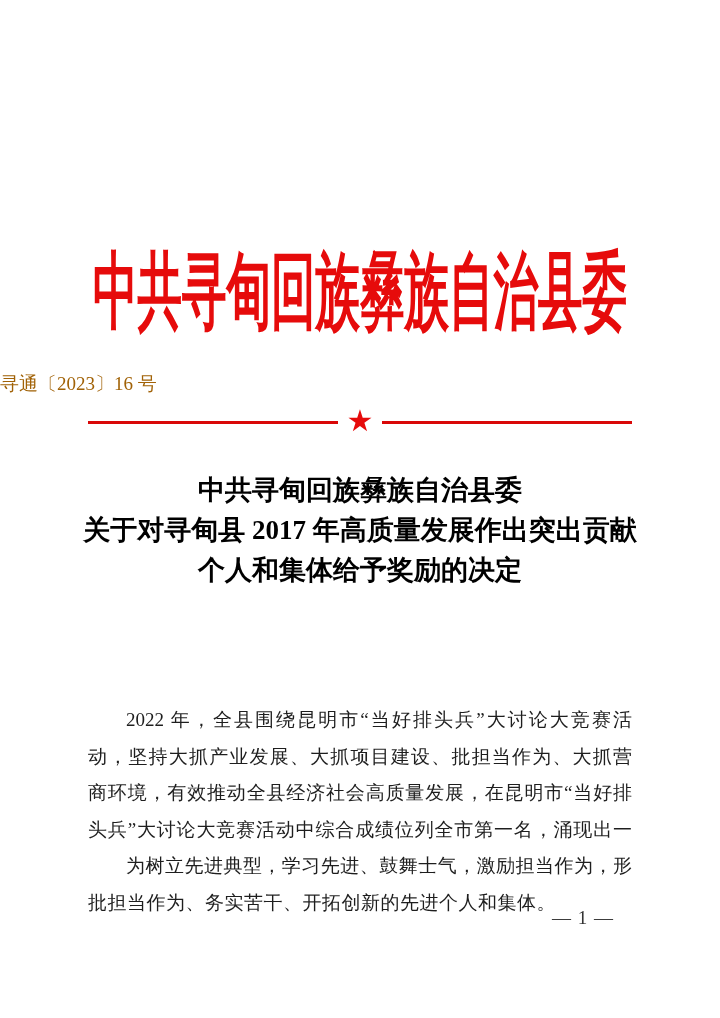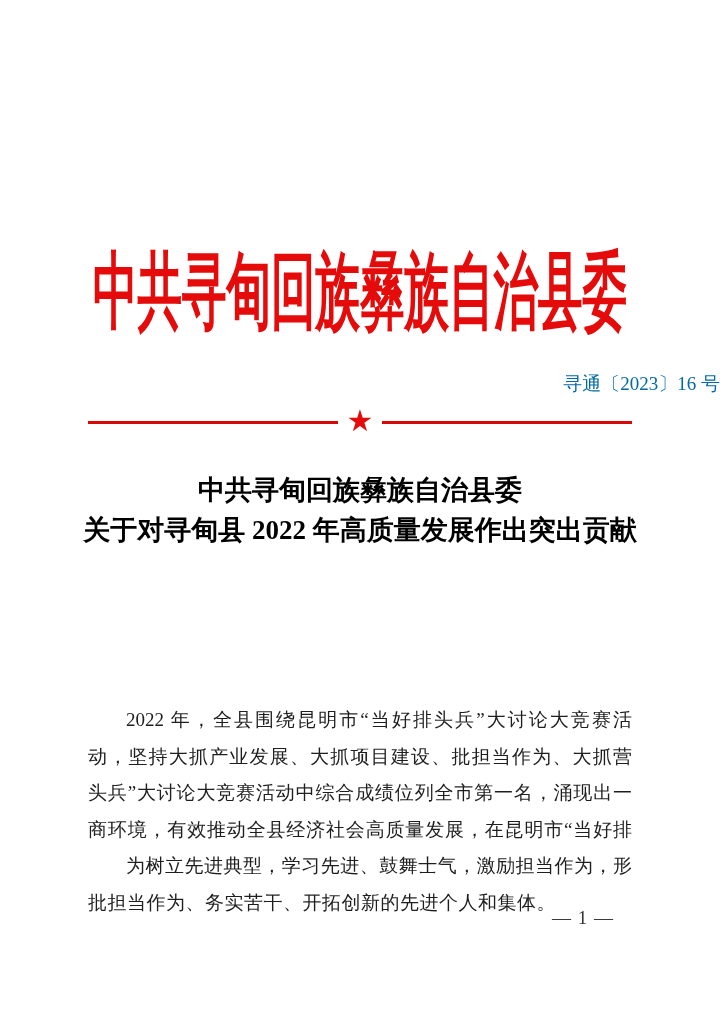--- a/index.html
+++ b/index.html
@@ -39,24 +39,24 @@
     color:var(--red);
     white-space:nowrap;
     transform:scaleX(0.53);
     transform-origin:center center;
   }
 
   .doc-number{
     position:absolute;
     top:372px; left:0;
     width:720px;
-    text-align:right;
+    text-align:left;
     font-size:19px;
     line-height:24px;
-    color:#0369a1;
+    color:#a16207;
   }
 
   .divider{
     position:absolute;
     top:406px; left:88px;
     width:544px; height:32px;
     display:flex;
     align-items:center;
   }
   .divider .seg{
@@ -136,27 +136,28 @@
 
     <div class="divider">
       <span class="seg"></span>
       <span class="star">★</span>
       <span class="seg"></span>
     </div>
   </header>
 
   <h1 class="title-block">
     <span class="title-line">中共寻甸回族彝族自治县委</span>
-    <span class="title-line">关于对寻甸县 2022 年高质量发展作出突出贡献</span>
+    <span class="title-line">关于对寻甸县 2017 年高质量发展作出突出贡献</span>
+    <span class="title-line">个人和集体给予奖励的决定</span>
   </h1>
 
   <main class="body-block">
     <p class="bline full indent">2022 年，全县围绕昆明市“当好排头兵”大讨论大竞赛活</p>
     <p class="bline full">动，坚持大抓产业发展、大抓项目建设、批担当作为、大抓营</p>
+    <p class="bline full">商环境，有效推动全县经济社会高质量发展，在昆明市“当好排</p>
     <p class="bline full">头兵”大讨论大竞赛活动中综合成绩位列全市第一名，涌现出一</p>
-    <p class="bline full">商环境，有效推动全县经济社会高质量发展，在昆明市“当好排</p>
     <p class="bline full indent">为树立先进典型，学习先进、鼓舞士气，激励担当作为，形</p>
     <p class="bline loose">批担当作为、务实苦干、开拓创新的先进个人和集体。</p>
   </main>
 
   <div class="page-number">— 1 —</div>
 
 </div>
 
 </body></html>

